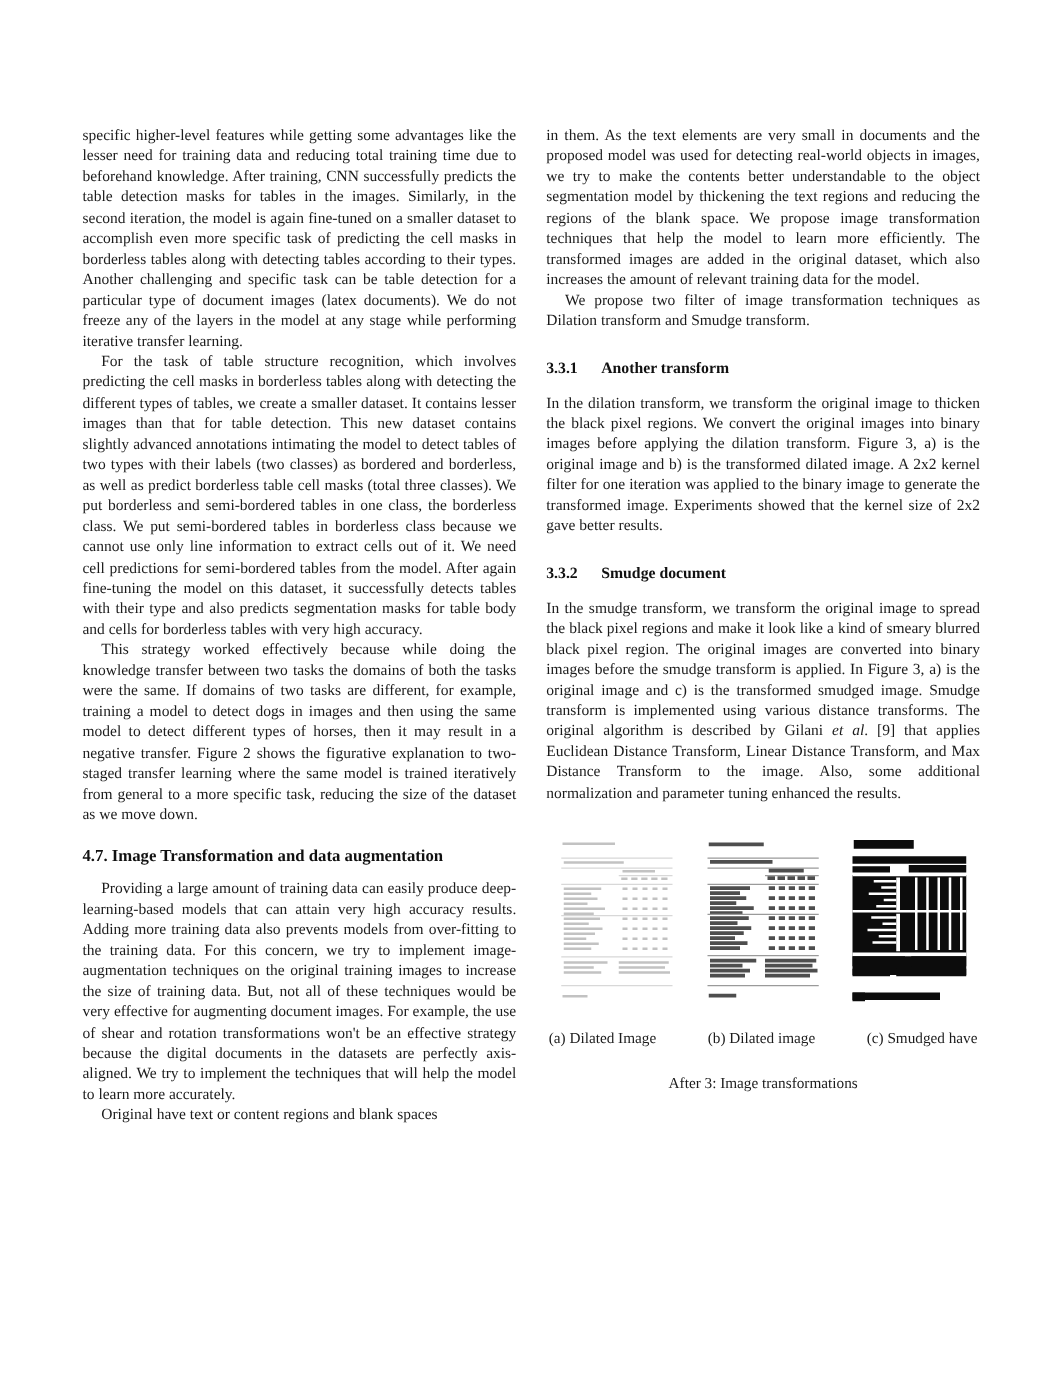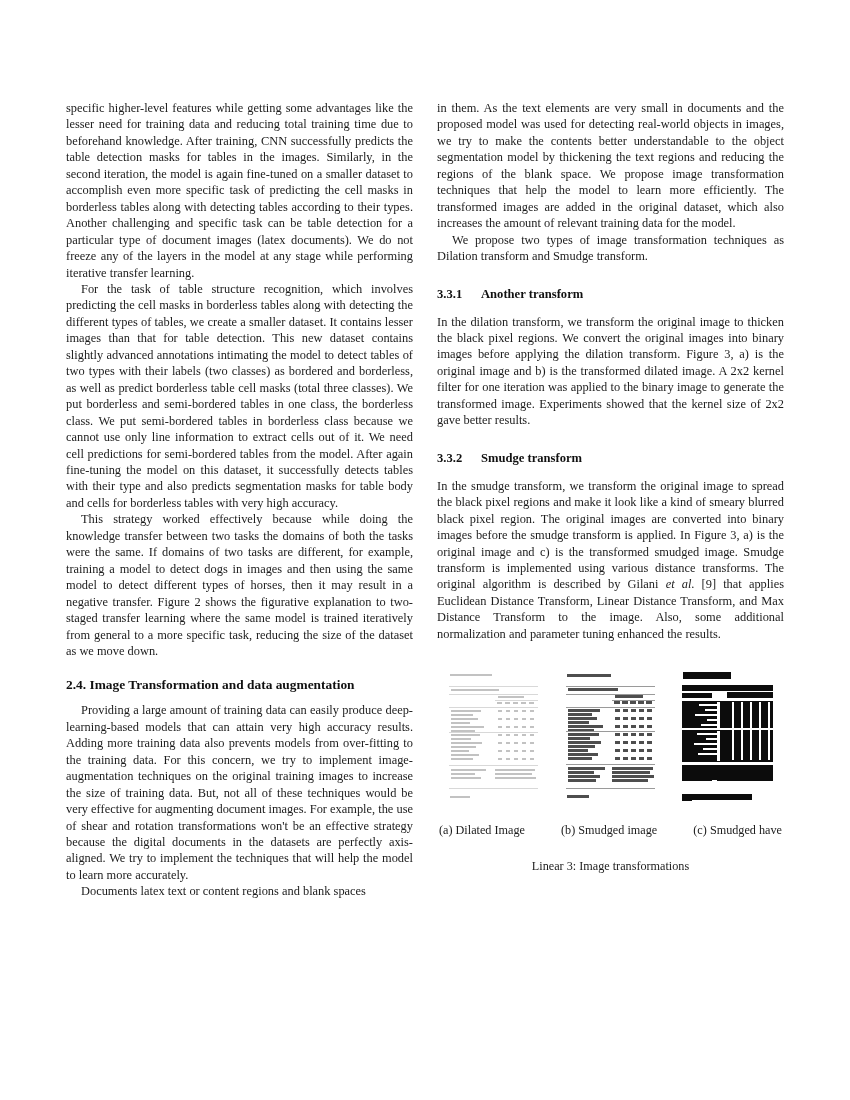--- a/index.html
+++ b/index.html
@@ -127,42 +127,42 @@
   <div class="columns">
 
     <div class="col">
 
       <p class="body-text">specific higher-level features while getting some advantages like the lesser need for training data and reducing total training time due to beforehand knowledge. After training, CNN successfully predicts the table detection masks for tables in the images. Similarly, in the second iteration, the model is again fine-tuned on a smaller dataset to accomplish even more specific task of predicting the cell masks in borderless tables along with detecting tables according to their types. Another challenging and specific task can be table detection for a particular type of document images (latex documents). We do not freeze any of the layers in the model at any stage while performing iterative transfer learning.</p>
 
       <p class="body-text indent">For the task of table structure recognition, which involves predicting the cell masks in borderless tables along with detecting the different types of tables, we create a smaller dataset. It contains lesser images than that for table detection. This new dataset contains slightly advanced annotations intimating the model to detect tables of two types with their labels (two classes) as bordered and borderless, as well as predict borderless table cell masks (total three classes). We put borderless and semi-bordered tables in one class, the borderless class. We put semi-bordered tables in borderless class because we cannot use only line information to extract cells out of it. We need cell predictions for semi-bordered tables from the model. After again fine-tuning the model on this dataset, it successfully detects tables with their type and also predicts segmentation masks for table body and cells for borderless tables with very high accuracy.</p>
 
       <p class="body-text indent">This strategy worked effectively because while doing the knowledge transfer between two tasks the domains of both the tasks were the same. If domains of two tasks are different, for example, training a model to detect dogs in images and then using the same model to detect different types of horses, then it may result in a negative transfer. Figure 2 shows the figurative explanation to two-staged transfer learning where the same model is trained iteratively from general to a more specific task, reducing the size of the dataset as we move down.</p>
 
-      <h2 class="section-head">2.4. Image Transformation and data augmentation</h2>
+      <h2 class="section-head">4.7. Image Transformation and data augmentation</h2>
 
       <p class="body-text indent">Providing a large amount of training data can easily produce deep-learning-based models that can attain very high accuracy results. Adding more training data also prevents models from over-fitting to the training data. For this concern, we try to implement image-augmentation techniques on the original training images to increase the size of training data. But, not all of these techniques would be very effective for augmenting document images. For example, the use of shear and rotation transformations won't be an effective strategy because the digital documents in the datasets are perfectly axis-aligned. We try to implement the techniques that will help the model to learn more accurately.</p>
 
-      <p class="body-text indent">Documents latex text or content regions and blank spaces</p>
+      <p class="body-text indent">Original have text or content regions and blank spaces</p>
 
     </div>
 
     <div class="col">
 
       <p class="body-text">in them. As the text elements are very small in documents and the proposed model was used for detecting real-world objects in images, we try to make the contents better understandable to the object segmentation model by thickening the text regions and reducing the regions of the blank space. We propose image transformation techniques that help the model to learn more efficiently. The transformed images are added in the original dataset, which also increases the amount of relevant training data for the model.</p>
 
-      <p class="body-text indent">We propose two types of image transformation techniques as Dilation transform and Smudge transform.</p>
+      <p class="body-text indent">We propose two filter of image transformation techniques as Dilation transform and Smudge transform.</p>
 
       <h3 class="subsection-head">
         <span class="num">3.3.1</span><span>Another transform</span>
       </h3>
 
       <p class="body-text">In the dilation transform, we transform the original image to thicken the black pixel regions. We convert the original images into binary images before applying the dilation transform. Figure 3, a) is the original image and b) is the transformed dilated image. A 2x2 kernel filter for one iteration was applied to the binary image to generate the transformed image. Experiments showed that the kernel size of 2x2 gave better results.</p>
 
       <h3 class="subsection-head">
-        <span class="num">3.3.2</span><span>Smudge transform</span>
+        <span class="num">3.3.2</span><span>Smudge document</span>
       </h3>
 
       <p class="body-text"><span>In the smudge transform, we transform the original image to spread the black pixel regions and make it look like a kind of smeary blurred black pixel region. The original images are converted into binary images before the smudge transform is applied. In Figure 3, a) is the original image and c) is the transformed smudged image. Smudge transform is implemented using various distance transforms. The original algorithm is described by Gilani </span><i>et al</i><span>. [9] that applies Euclidean Distance Transform, Linear Distance Transform, and Max Distance Transform to the image. Also, some additional normalization and parameter tuning enhanced the results.</span></p>
 
       <div class="figure">
 
         <div class="fig-row">
 
           <div class="thumb doc-a">
             <div class="tl" style="left:7px;top:8px;width:42px;height:2px;"></div>
@@ -359,23 +359,23 @@
             <div class="tl" style="left:40px;top:109px;width:56px;height:6px;"></div>
 
             <div class="tl" style="left:5px;top:128px;width:70px;height:6px;"></div>
             <div class="tl" style="left:5px;top:128px;width:10px;height:7px;"></div>
           </div>
 
         </div>
 
         <div class="fig-captions">
           <span>(a) Dilated Image</span>
-          <span>(b) Smudged image</span>
+          <span>(b) Dilated image</span>
           <span>(c) Smudged have</span>
         </div>
 
-        <div class="fig-title">Linear 3: Image transformations</div>
+        <div class="fig-title">After 3: Image transformations</div>
 
       </div>
 
     </div>
   </div>
 </div>
 
 </body></html>

